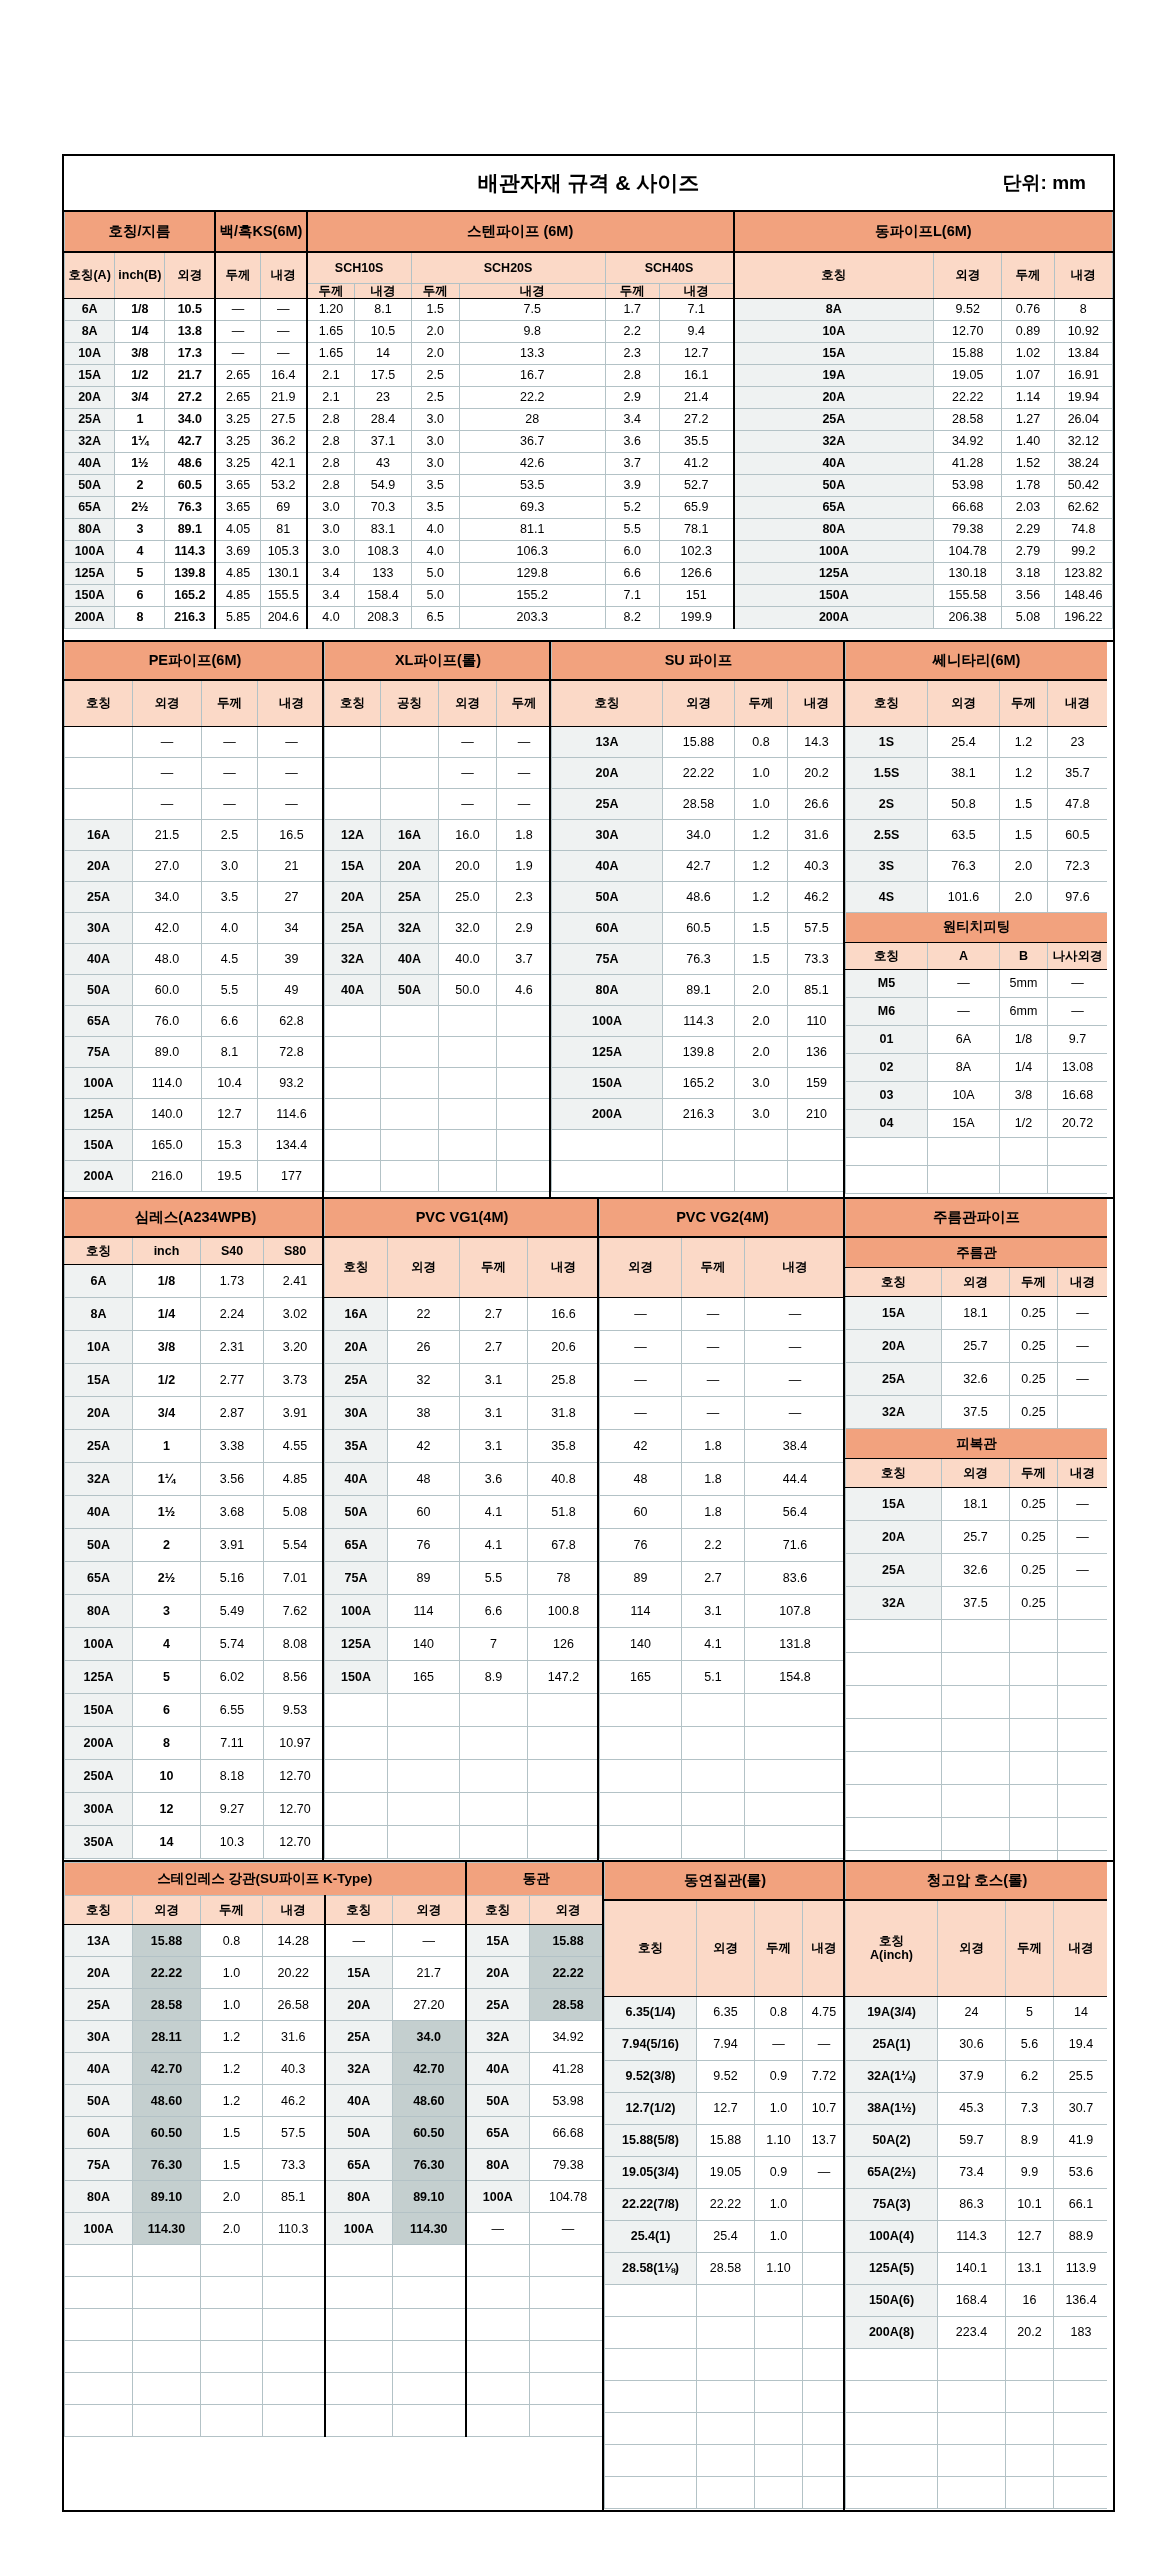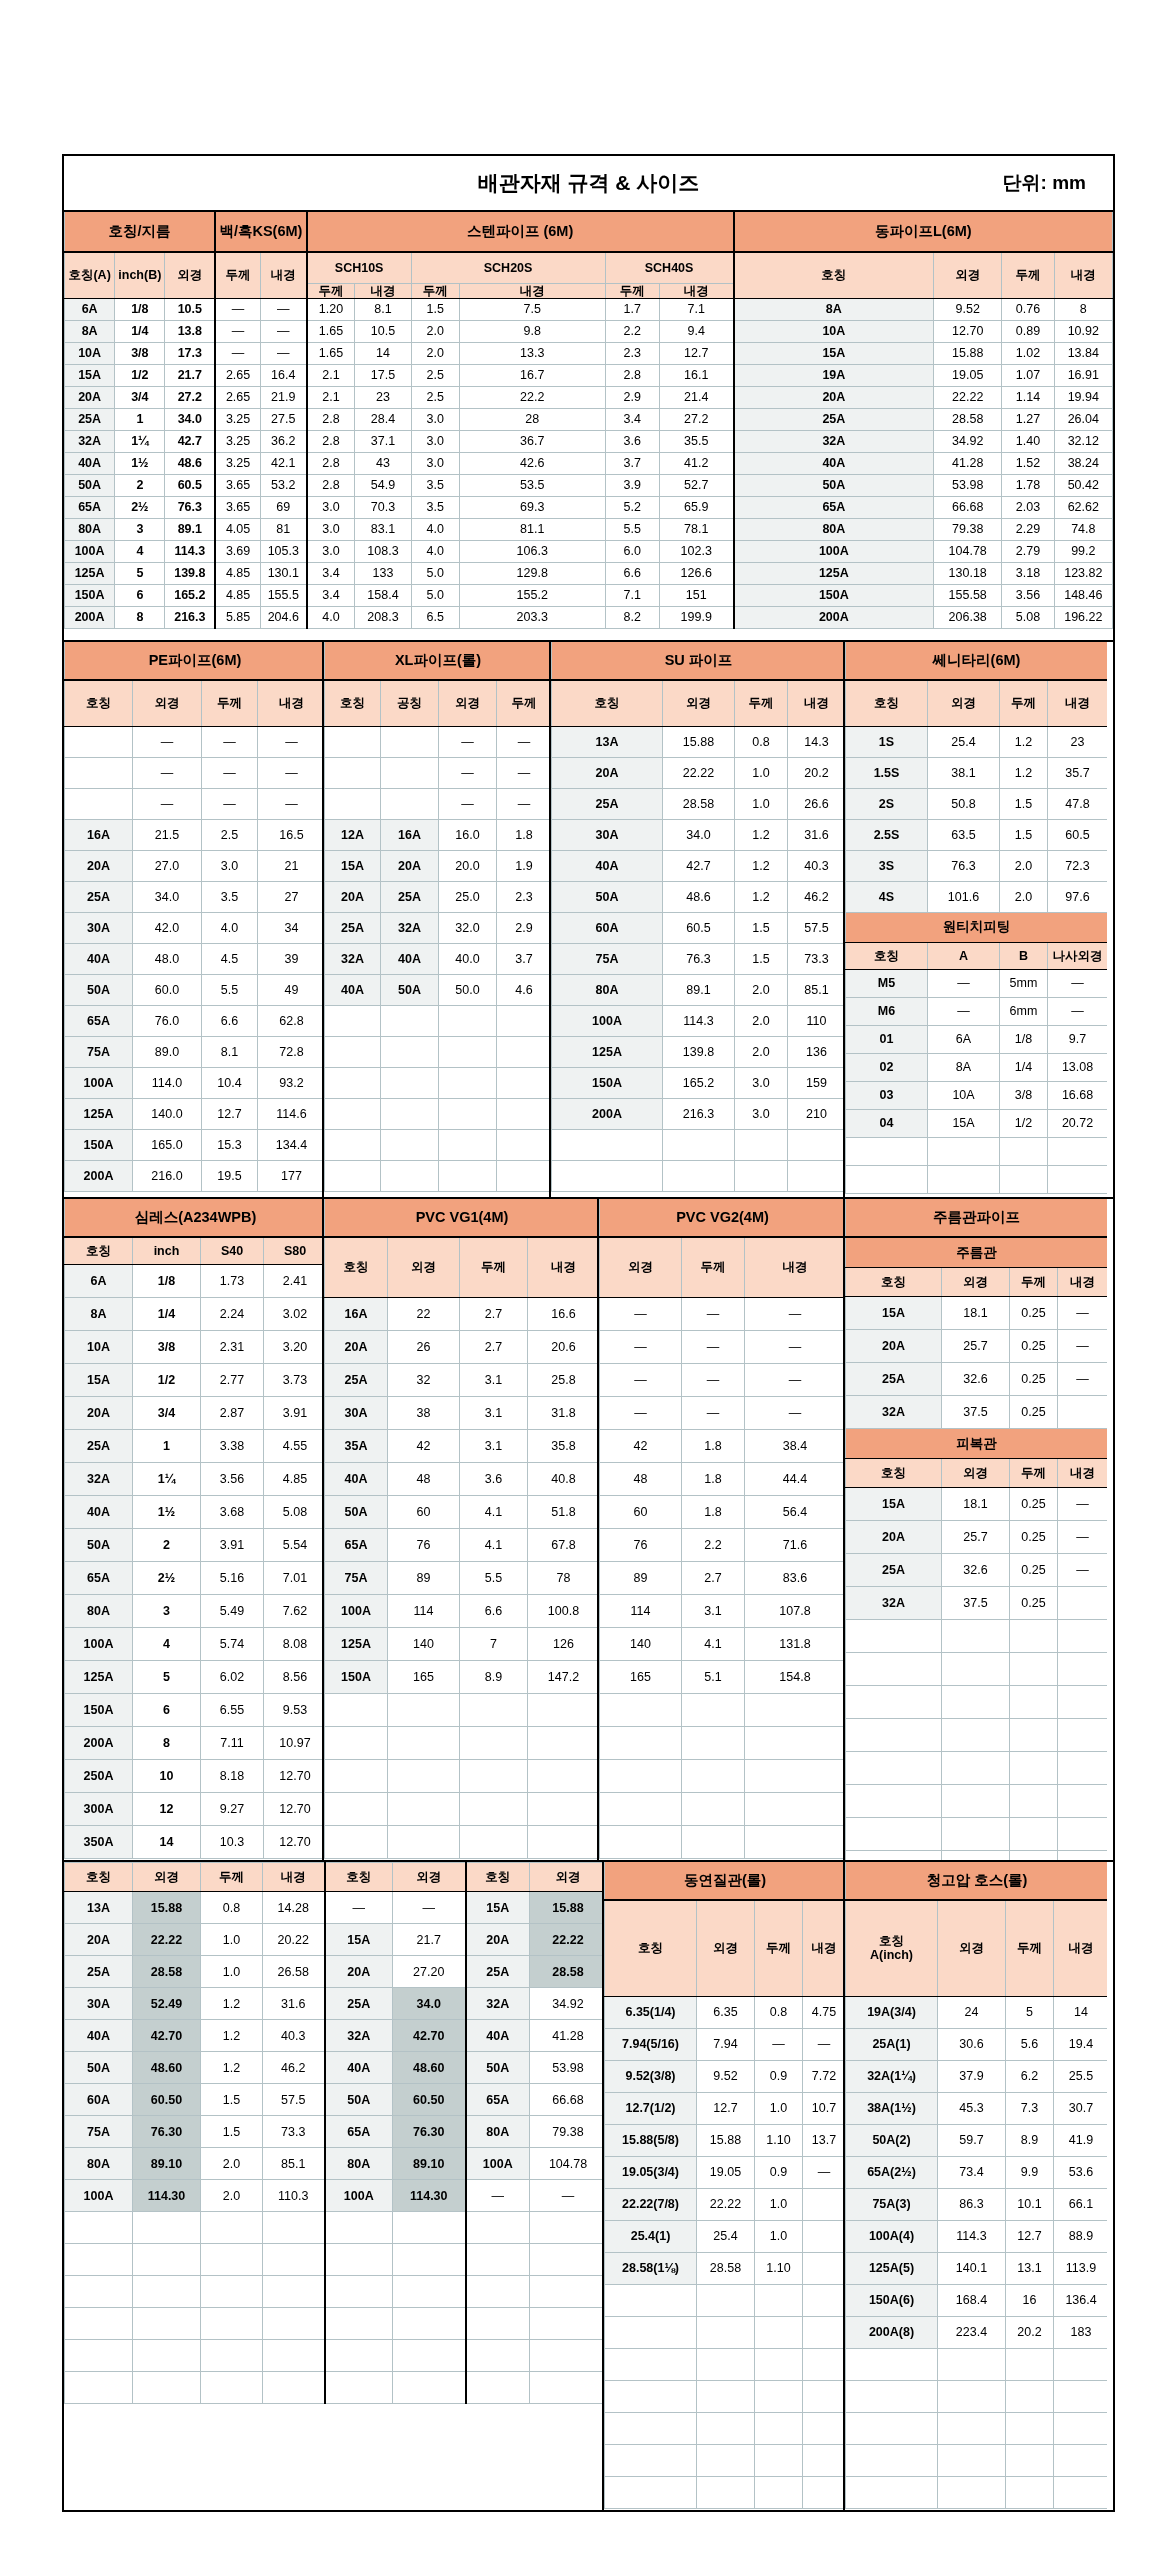--- a/index.html
+++ b/index.html
@@ -1338,20 +1338,24 @@
           <col style="width:68px">
             <col style="width:68px">
             <col style="width:62px">
             <col style="width:62px">
           <col style="width:68px">
             <col style="width:73px">
             <col style="width:64px">
             <col style="width:77px">
         </colgroup>
         <thead>
+          <tr class="grp">
+            <th colspan="6">스테인레스 강관(SU파이프 K-Type)</th>
+            <th colspan="2" class="bl">동관</th>
+          </tr>
           <tr class="cols">
               <th>호칭</th>
               <th>외경</th>
               <th>두께</th>
               <th>내경</th>
               <th class="bl">호칭</th>
               <th>외경</th>
               <th class="bl">호칭</th>
               <th>외경</th>
             </tr>
@@ -1382,21 +1386,21 @@
               <td class="shaded">28.58</td>
               <td>1.0</td>
               <td>26.58</td>
               <td class="namecell bl">20A</td>
               <td>27.20</td>
               <td class="namecell bl">25A</td>
               <td class="shaded">28.58</td>
             </tr>
             <tr style="height: 32px;">
               <td class="namecell">30A</td>
-              <td class="shaded">52.49</td>
+              <td class="shaded">28.11</td>
               <td>1.2</td>
               <td>31.6</td>
               <td class="namecell bl">25A</td>
               <td class="shaded">34.0</td>
               <td class="namecell bl">32A</td>
               <td>34.92</td>
             </tr>
             <tr style="height: 32px;">
               <td class="namecell">40A</td>
               <td class="shaded">42.70</td>

